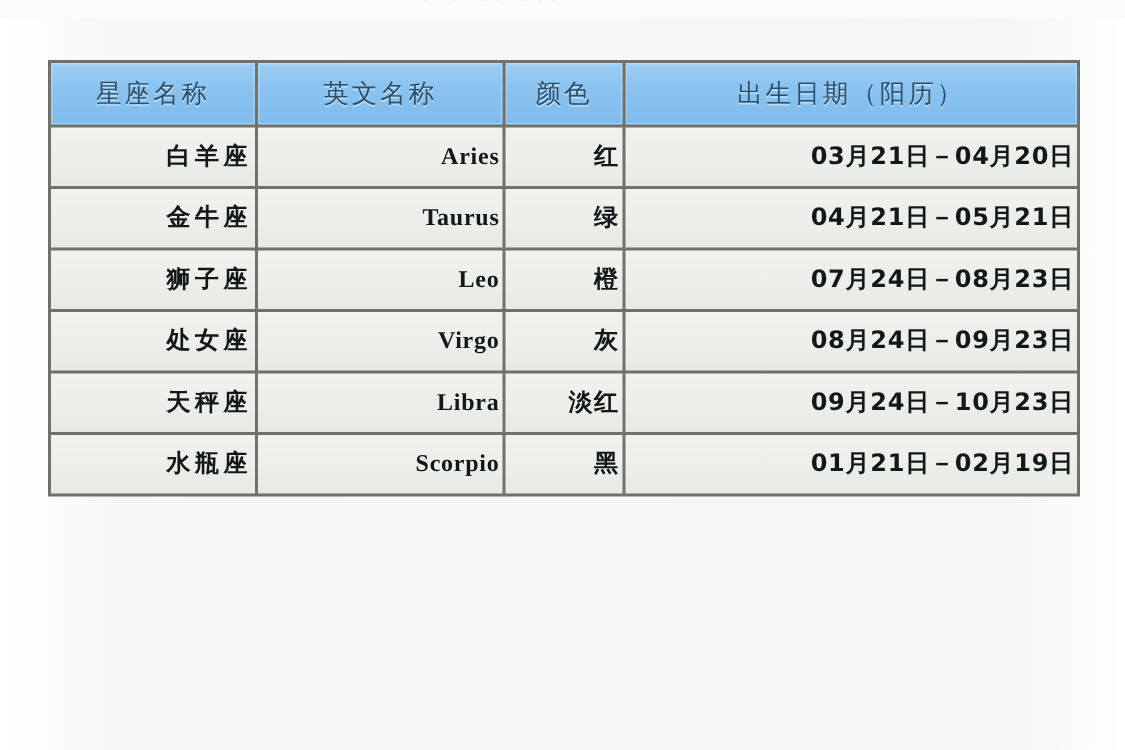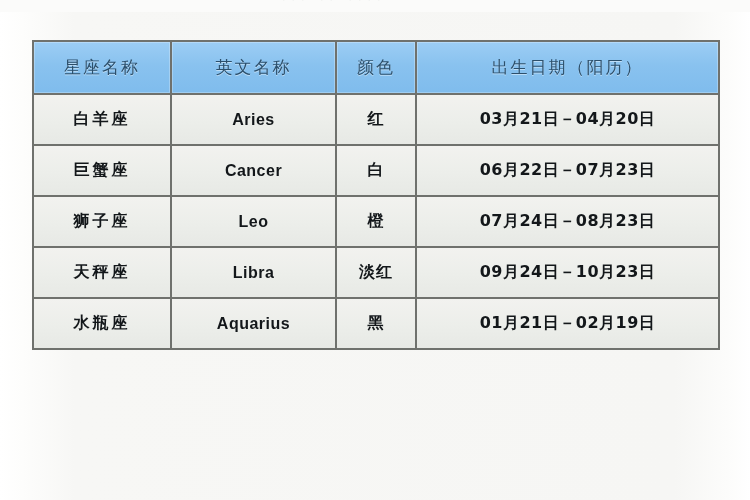--- a/index.html
+++ b/index.html
@@ -62,50 +62,51 @@
   }
 
   table.zodiac col.c1 { width: 136px; }
   table.zodiac col.c2 { width: 163px; }
   table.zodiac col.c3 { width: 78px; }
   table.zodiac col.c4 { width: 301px; }
 
   table.zodiac th,
   table.zodiac td {
     height: 31px;
-    padding: 9px 2px;
+    padding: 4px 2px;
     text-align: center;
     vertical-align: middle;
     font-size: 16px;
     color: #13171a;
   }
 
   table.zodiac thead th {
     background: linear-gradient(180deg,#9ccdf4 0%, #89c2ef 45%, #7fbced 100%);
     color: #2c4f6b;
     font-weight: normal;
     font-size: 17px;
     letter-spacing: 2px;
     height: 33px;
     box-shadow: inset 0 0 0 1px rgba(255,255,255,0.25);
     text-shadow: 0 1px 0 rgba(255,255,255,0.45);
   }
 
   table.zodiac tbody td {
     background: linear-gradient(180deg,#f2f2ef 0%, #eceeea 55%, #e7e9e5 100%);
+    text-align: right;
   }
 
   .cn-name {
     letter-spacing: 3px;
     font-size: 16px;
     font-family: "DejaVu Sans", sans-serif;
     font-weight: 600;
   }
   .en-name {
-    font-family: Liberation Sans, sans-serif;
+    font-family: Liberation Serif, serif;
     font-size: 14px;
     letter-spacing: 0.5px;
     font-weight: 600;
   }
   .color-cell {
     letter-spacing: 1px;
     font-family: "DejaVu Sans", sans-serif;
     font-size: 15px;
     font-weight: 600;
   }
@@ -147,38 +148,44 @@
       </tr>
     </thead>
     <tbody id="tbody">
         <tr>
           <td class="cn-name">白羊座</td>
           <td class="en-name">Aries</td>
           <td class="color-cell">红</td>
           <td class="date-cell">03月21日－04月20日</td>
         </tr>
         <tr>
-          <td class="cn-name">巨蟹座</td>
-          <td class="en-name">Cancer</td>
-          <td class="color-cell">白</td>
-          <td class="date-cell">06月22日－07月23日</td>
+          <td class="cn-name">金牛座</td>
+          <td class="en-name">Taurus</td>
+          <td class="color-cell">绿</td>
+          <td class="date-cell">04月21日－05月21日</td>
         </tr>
         <tr>
           <td class="cn-name">狮子座</td>
           <td class="en-name">Leo</td>
           <td class="color-cell">橙</td>
           <td class="date-cell">07月24日－08月23日</td>
+        </tr>
+        <tr>
+          <td class="cn-name">处女座</td>
+          <td class="en-name">Virgo</td>
+          <td class="color-cell">灰</td>
+          <td class="date-cell">08月24日－09月23日</td>
         </tr>
         <tr>
           <td class="cn-name">天秤座</td>
           <td class="en-name">Libra</td>
           <td class="color-cell">淡红</td>
           <td class="date-cell">09月24日－10月23日</td>
         </tr>
         <tr>
           <td class="cn-name">水瓶座</td>
-          <td class="en-name">Aquarius</td>
+          <td class="en-name">Scorpio</td>
           <td class="color-cell">黑</td>
           <td class="date-cell">01月21日－02月19日</td>
         </tr>
       </tbody>
   </table>
 </div>
 
 </body></html>

